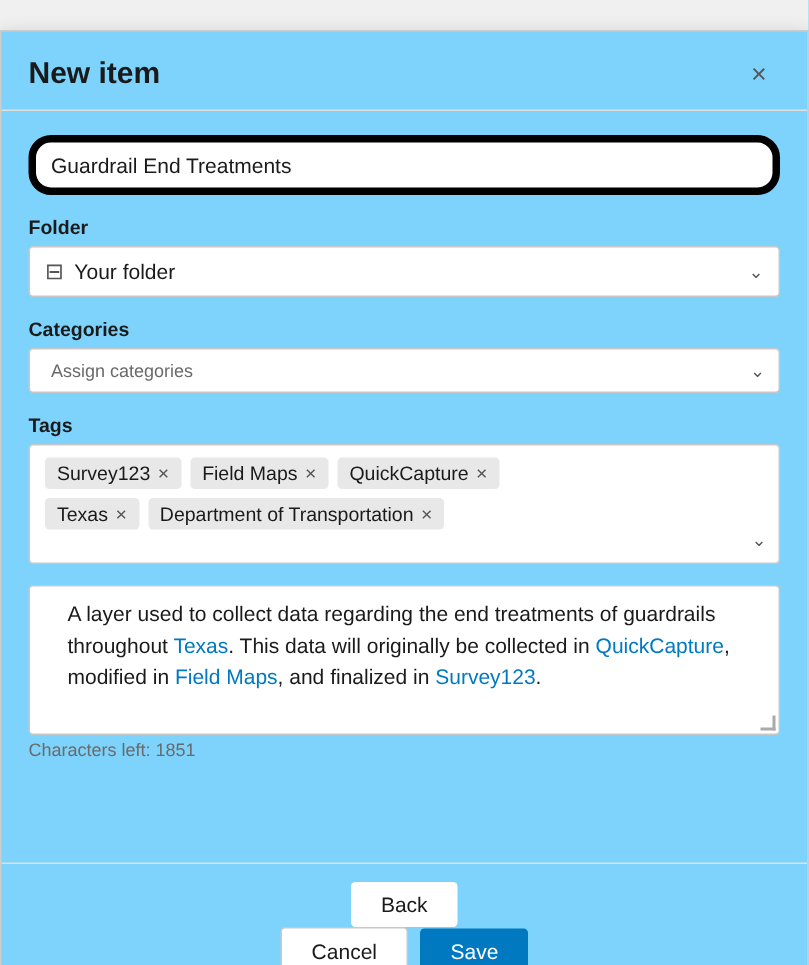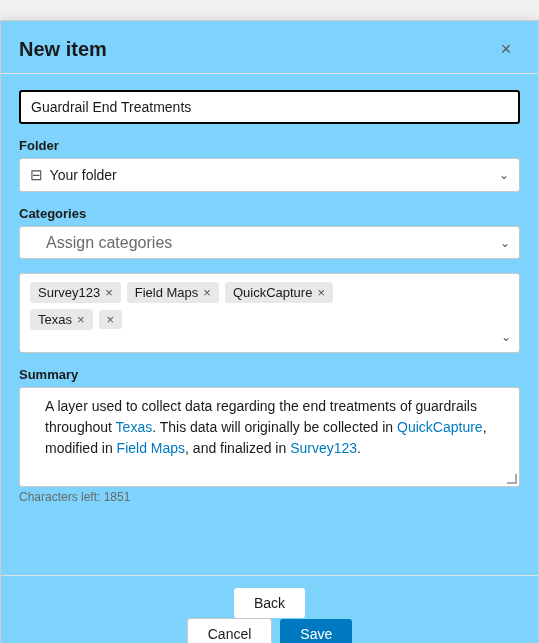--- a/index.html
+++ b/index.html
@@ -56,36 +56,36 @@
       gap: 14px;
     }
     .field-label {
       font-size: 13px;
       font-weight: 600;
       color: #1a1a1a;
       margin-bottom: 5px;
     }
     .text-input {
       width: 100%;
-      border: 2px solid #000000;
-      border-radius: 3px;
+      border: 5px solid #000000;
+      border-radius: 15px;
       padding: 7px 10px;
       font-size: 14px;
       color: #1a1a1a;
       outline: none;
     }
     .select-wrapper {
       position: relative;
     }
     .select-wrapper select {
       width: 100%;
       border: 1px solid #c8c8c8;
       border-radius: 3px;
-      padding: 7px 26px;
-      font-size: 16px;
+      padding: 7px 14px;
+      font-size: 12px;
       color: #6a6a6a;
       background: #fff;
       appearance: none;
       cursor: pointer;
       outline: none;
     }
     .select-chevron {
       position: absolute;
       right: 10px;
       top: 50%;
@@ -272,20 +272,21 @@
       <div class="field-label">Categories</div>
       <div class="select-wrapper">
         <select>
           <option value="">Assign categories</option>
         </select>
         <span class="select-chevron">⌄</span>
       </div>
     </div>
 
     <div>
+      <div class="field-label">Tags</div>
       <div class="tags-box">
         <div class="tags-row">
           <span class="tag">
             <span>Survey123</span>
             <button class="tag-remove">×</button>
           </span>
           <span class="tag">
             <span>Field Maps</span>
             <button class="tag-remove">×</button>
           </span>
@@ -293,29 +294,29 @@
             <span>QuickCapture</span>
             <button class="tag-remove">×</button>
           </span>
         </div>
         <div class="tags-row">
           <span class="tag">
             <span>Texas</span>
             <button class="tag-remove">×</button>
           </span>
           <span class="tag">
+            <span>Department of Transportation</span>
             <button class="tag-remove">×</button>
           </span>
           <span class="tags-chevron">⌄</span>
         </div>
       </div>
     </div>
 
     <div>
-      <div class="field-label">Summary</div>
       <div class="summary-display">
         <div class="summary-content">
           <span>A layer used to collect data regarding the end treatments of guardrails throughout </span><a class="link-text">Texas</a><span>. This data will originally be collected in </span><a class="link-text">QuickCapture</a><span>, modified in </span><a class="link-text">Field Maps</a><span>, and finalized in </span><a class="link-text">Survey123</a><span>.</span>
         </div>
         <div class="resize-handle"></div>
       </div>
       <div class="chars-left">Characters left: 1851</div>
     </div>
 
   </div>

